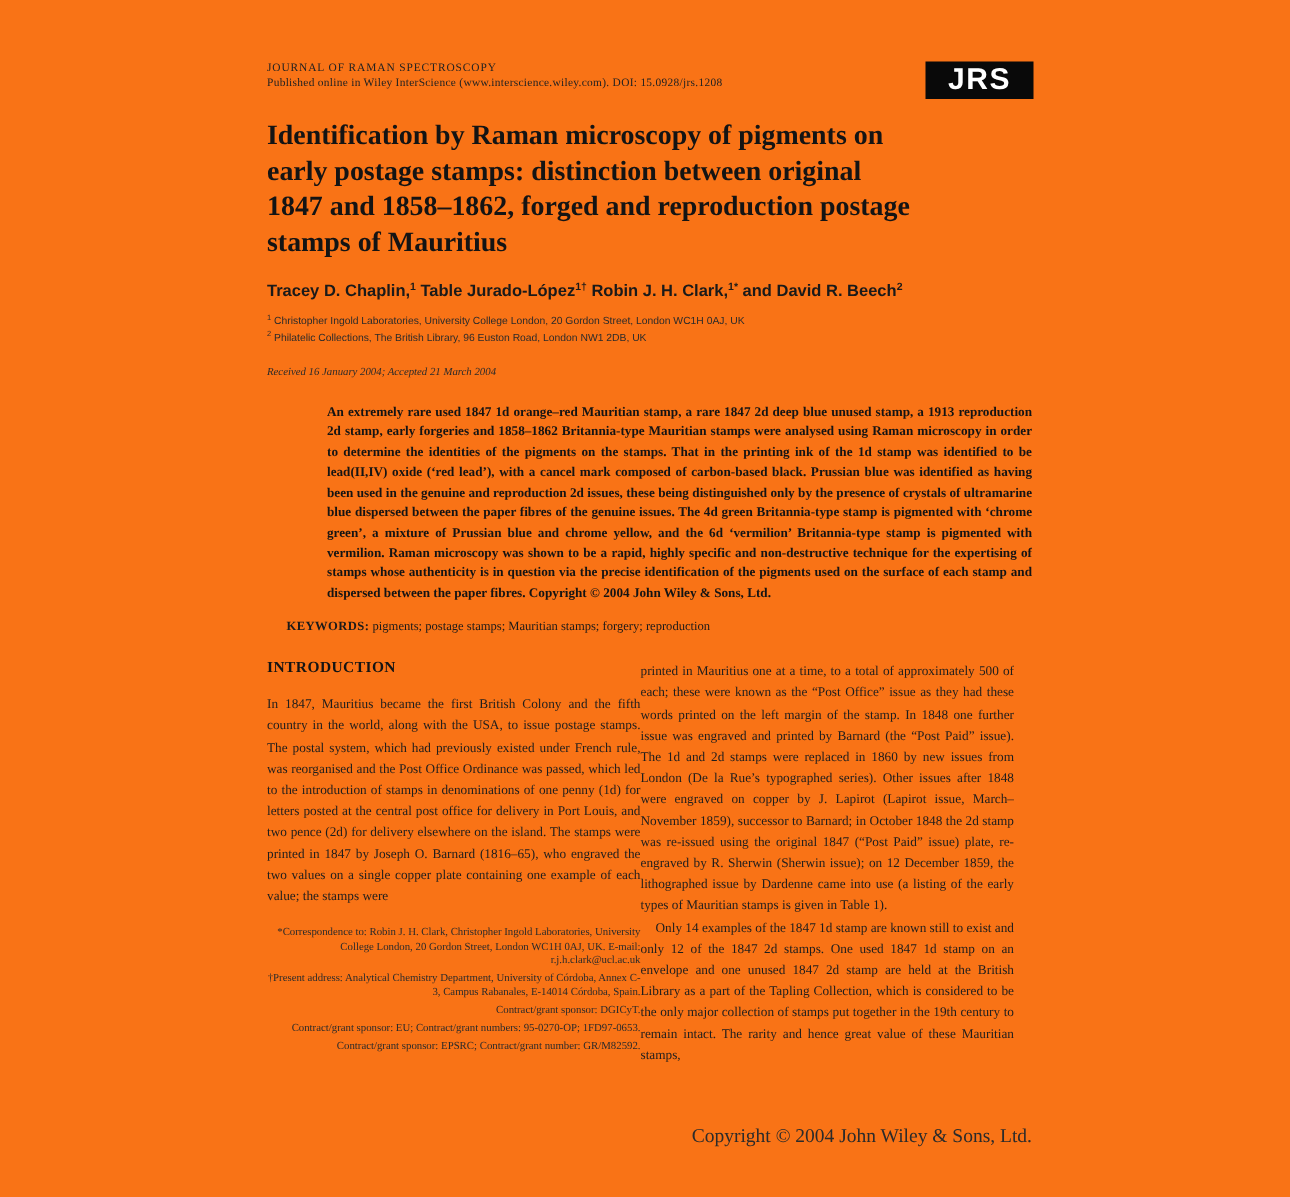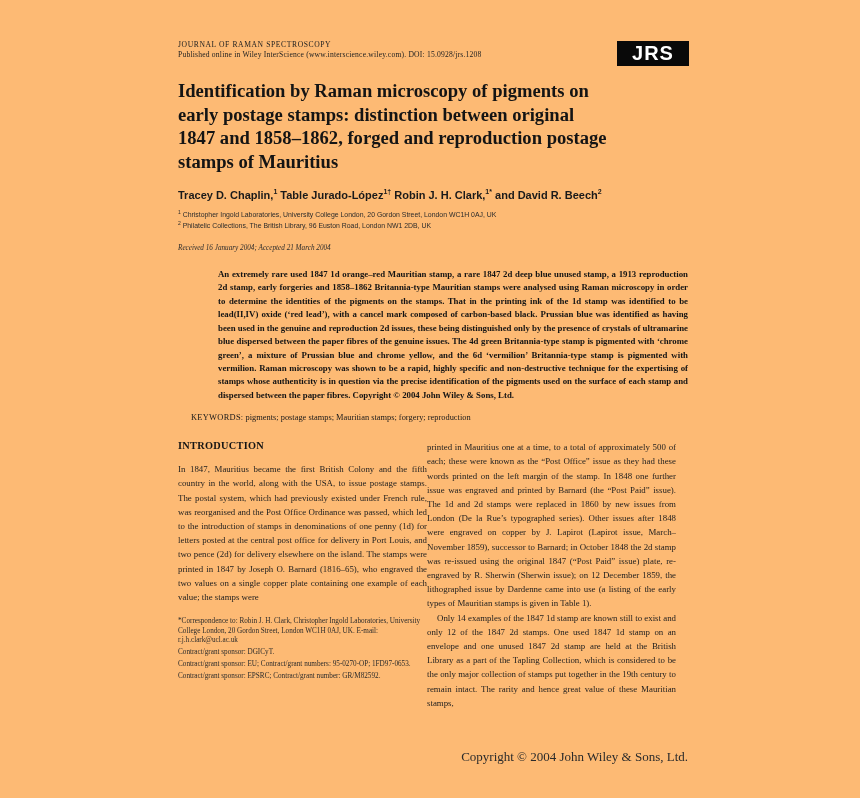--- a/index.html
+++ b/index.html
@@ -2,21 +2,21 @@
 <html><head>
 <meta charset="utf-8">
 <style>
   html,body{margin:0;padding:0;}
   body{
     width:860px;height:798px;overflow:hidden;position:relative;
     background:#f7f7f7;
     font-family:"Liberation Serif",serif;
     color:#1c1c1c;
   }
-  .page{position:absolute;inset:0;background:#fdba74;}
+  .page{position:absolute;inset:0;background:#f97316;}
   .content{position:absolute;left:178px;top:0;width:511px;}
 
   
   .head-row{display:flex;justify-content:space-between;align-items:flex-start;margin-top:40px;}
   .head-lines{font-size:7.6px;line-height:9.6px;letter-spacing:0.2px;color:#222;}
   .head-journal{letter-spacing:0.6px;}
   .head-cite .jtitle{font-style:italic;}
   .head-cite .vol{font-weight:700;}
   .jrs-logo{
     background:#090909;color:#ffffff;
@@ -33,29 +33,29 @@
   .affils sup{font-size:5px;}
   .received{margin-top:13px;font-style:italic;font-size:7.2px;color:#2b2b2b;}
 
   
   .abstract{
     margin-top:16px;margin-left:40px;width:470px;
     font-size:8.8px;font-weight:700;line-height:13.4px;
     text-align:justify;color:#141414;
   }
   .keywords{margin-top:11px;font-size:8.4px;color:#1a1a1a;}
-  .keywords .kw-label{font-weight:400;letter-spacing:0.3px;padding-left:13px;}
+  .keywords .kw-label{font-weight:700;letter-spacing:0.3px;padding-left:13px;}
 
   
   .columns{display:flex;margin-top:18px;}
   .col{width:249px;}
   .section-heading{font-size:10.3px;font-weight:700;letter-spacing:0.3px;margin:0 0 11px 0;color:#141414;}
   .body-par{margin:0;font-size:8.85px;line-height:14.2px;text-align:justify;color:#1e1e1e;}
   .body-par.indent{text-indent:10px;}
-  .footnotes{margin-top:13px;font-size:7.2px;line-height:9.4px;color:#2b2b2b;text-align:left;}
+  .footnotes{margin-top:13px;font-size:7.2px;line-height:9.4px;color:#2b2b2b;text-align:right;}
   .footnotes p{margin:0 0 2.5px 0;}
 
   
   .footer{
     position:absolute;right:172px;top:749px;
     font-size:13px;color:#2b2b2b;
   }
 </style>
 </head>
 <body>
@@ -90,20 +90,21 @@
     <div class="abstract">An extremely rare used 1847 1d orange–red Mauritian stamp, a rare 1847 2d deep blue unused stamp, a 1913 reproduction 2d stamp, early forgeries and 1858–1862 Britannia-type Mauritian stamps were analysed using Raman microscopy in order to determine the identities of the pigments on the stamps. That in the printing ink of the 1d stamp was identified to be lead(II,IV) oxide (‘red lead’), with a cancel mark composed of carbon-based black. Prussian blue was identified as having been used in the genuine and reproduction 2d issues, these being distinguished only by the presence of crystals of ultramarine blue dispersed between the paper fibres of the genuine issues. The 4d green Britannia-type stamp is pigmented with ‘chrome green’, a mixture of Prussian blue and chrome yellow, and the 6d ‘vermilion’ Britannia-type stamp is pigmented with vermilion. Raman microscopy was shown to be a rapid, highly specific and non-destructive technique for the expertising of stamps whose authenticity is in question via the precise identification of the pigments used on the surface of each stamp and dispersed between the paper fibres. Copyright © 2004 John Wiley &amp; Sons, Ltd.</div>
 
     <div class="keywords"><span class="kw-label">KEYWORDS:</span><span> pigments; postage stamps; Mauritian stamps; forgery; reproduction</span></div>
 
     <div class="columns">
       <div class="col">
         <h2 class="section-heading">INTRODUCTION</h2>
         <p class="body-par">In 1847, Mauritius became the first British Colony and the fifth country in the world, along with the USA, to issue postage stamps. The postal system, which had previously existed under French rule, was reorganised and the Post Office Ordinance was passed, which led to the introduction of stamps in denominations of one penny (1d) for letters posted at the central post office for delivery in Port Louis, and two pence (2d) for delivery elsewhere on the island. The stamps were printed in 1847 by Joseph O. Barnard (1816–65), who engraved the two values on a single copper plate containing one example of each value; the stamps were</p>
         <div class="footnotes">
           <p>*Correspondence to: Robin J. H. Clark, Christopher Ingold Laboratories, University College London, 20 Gordon Street, London WC1H 0AJ, UK. E-mail: r.j.h.clark@ucl.ac.uk</p>
+          <p>†Present address: Analytical Chemistry Department, University of Córdoba, Annex C-3, Campus Rabanales, E-14014 Córdoba, Spain.</p>
           <p>Contract/grant sponsor: DGICyT.</p>
           <p>Contract/grant sponsor: EU; Contract/grant numbers: 95-0270-OP; 1FD97-0653.</p>
           <p>Contract/grant sponsor: EPSRC; Contract/grant number: GR/M82592.</p>
         </div>
       </div>
       <div class="col">
         <p class="body-par">printed in Mauritius one at a time, to a total of approximately 500 of each; these were known as the “Post Office” issue as they had these words printed on the left margin of the stamp. In 1848 one further issue was engraved and printed by Barnard (the “Post Paid” issue). The 1d and 2d stamps were replaced in 1860 by new issues from London (De la Rue’s typographed series). Other issues after 1848 were engraved on copper by J. Lapirot (Lapirot issue, March–November 1859), successor to Barnard; in October 1848 the 2d stamp was re-issued using the original 1847 (“Post Paid” issue) plate, re-engraved by R. Sherwin (Sherwin issue); on 12 December 1859, the lithographed issue by Dardenne came into use (a listing of the early types of Mauritian stamps is given in Table 1).</p>
         <p class="body-par indent">Only 14 examples of the 1847 1d stamp are known still to exist and only 12 of the 1847 2d stamps. One used 1847 1d stamp on an envelope and one unused 1847 2d stamp are held at the British Library as a part of the Tapling Collection, which is considered to be the only major collection of stamps put together in the 19th century to remain intact. The rarity and hence great value of these Mauritian stamps,</p>
       </div>
     </div>

